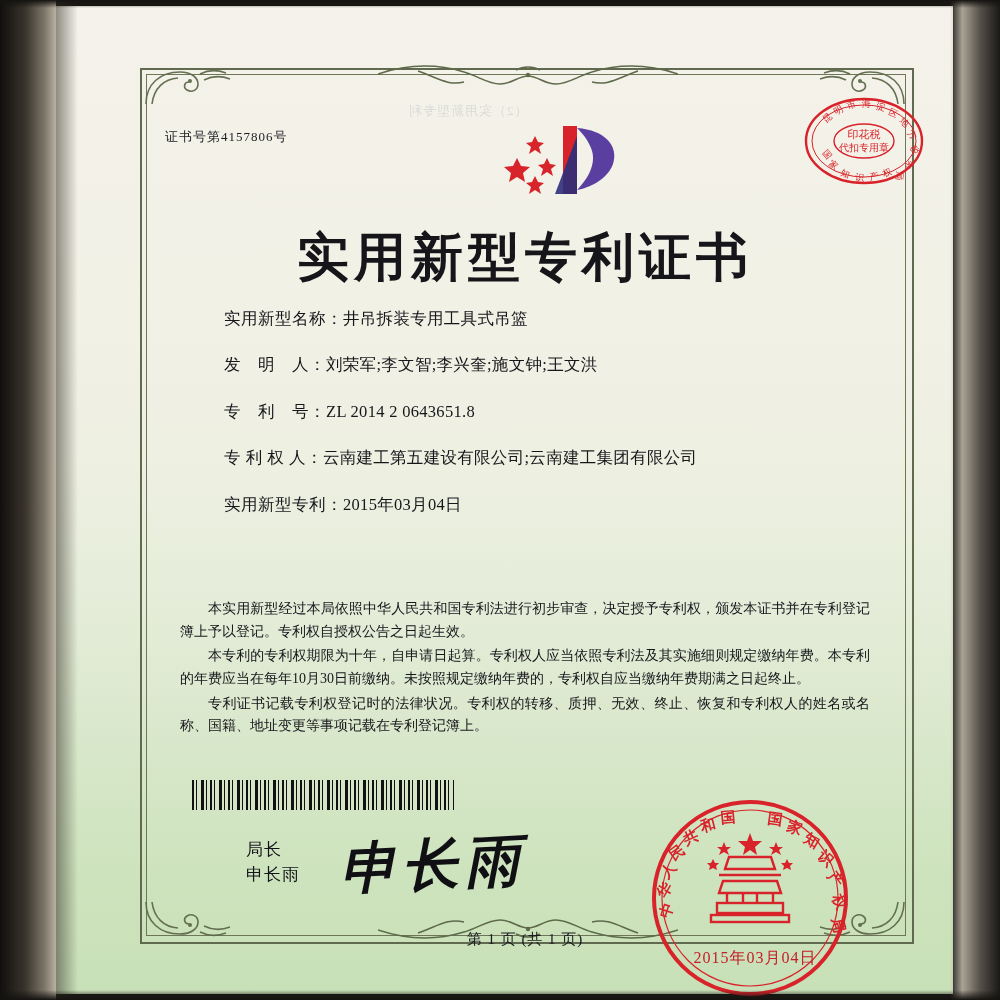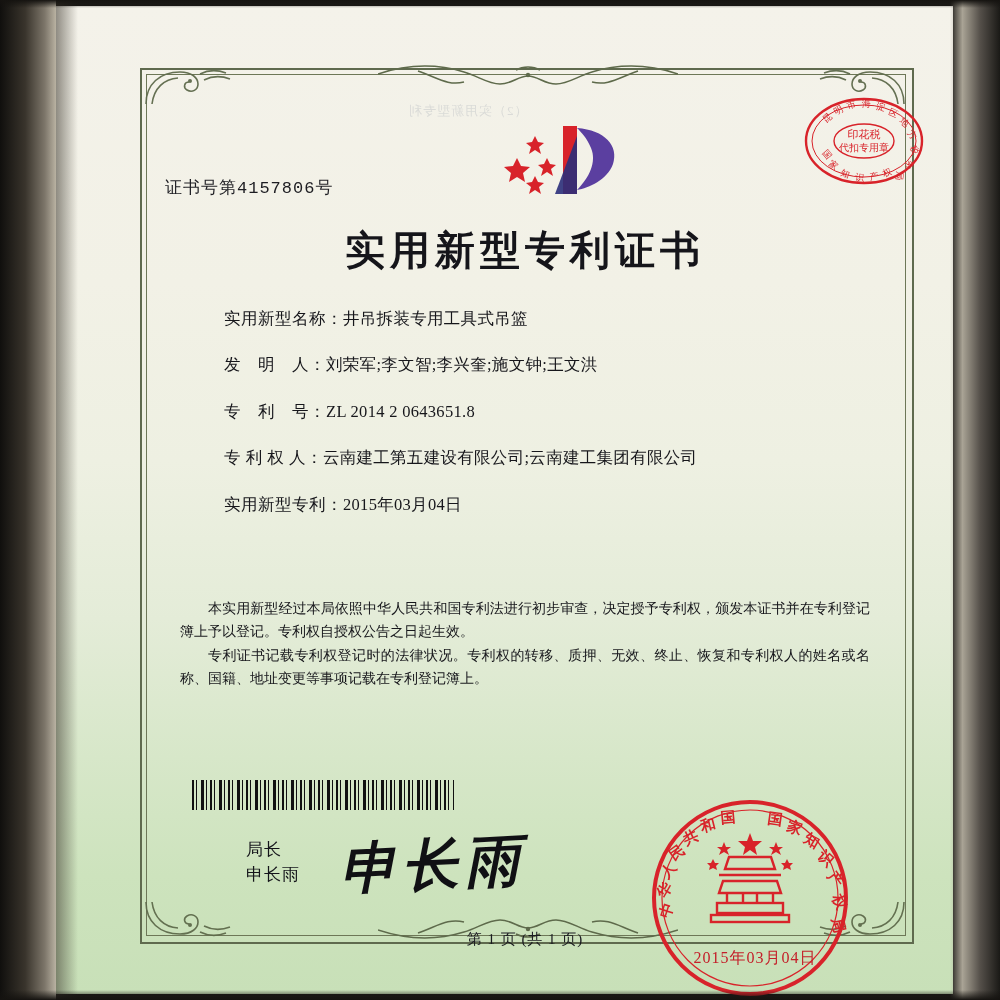--- a/index.html
+++ b/index.html
@@ -116,35 +116,34 @@
     color: #5e6a4b;
     transform: scaleY(-1);
   }
 
   
   .content { position: absolute; left: 92px; top: 62px; width: 770px; height: 872px; }
 
   .cert-no {
     position: absolute;
     left: 25px; top: 60px;
-    font-size: 17px;
+    font-size: 13px;
     color: #1d1d22;
     letter-spacing: 1px;
-    font-family: Liberation Mono, monospace;
-    margin-top: 48px;
+    font-family: Liberation Serif, serif;
   }
 
   
   .logo { position: absolute; left: 355px; top: 48px; width: 130px; height: 85px; }
 
   .title {
     position: absolute;
     left: 0; top: 155px; width: 770px;
     text-align: center;
-    font-size: 40px;
+    font-size: 52px;
     font-weight: bold;
     letter-spacing: 5px;
     color: #15151a;
     font-family: "Liberation Serif", serif;
   }
 
   .fields {
     position: absolute;
     left: 46px; top: 240px; width: 700px;
     color: #16161b;
@@ -334,20 +333,21 @@
         <div class="field">
           <span class="flabel">专 利 权 人：</span><span class="fval">云南建工第五建设有限公司;云南建工集团有限公司</span>
         </div>
         <div class="field">
           <span class="flabel">实用新型专利：</span><span class="fval">2015年03月04日</span>
         </div>
       </div>
 
       <div class="paras">
         <p class="para">本实用新型经过本局依照中华人民共和国专利法进行初步审查，决定授予专利权，颁发本证书并在专利登记簿上予以登记。专利权自授权公告之日起生效。</p>
+        <p class="para">本专利的专利权期限为十年，自申请日起算。专利权人应当依照专利法及其实施细则规定缴纳年费。本专利的年费应当在每年10月30日前缴纳。未按照规定缴纳年费的，专利权自应当缴纳年费期满之日起终止。</p>
         <p class="para">专利证书记载专利权登记时的法律状况。专利权的转移、质押、无效、终止、恢复和专利权人的姓名或名称、国籍、地址变更等事项记载在专利登记簿上。</p>
       </div>
 
       <div class="barcode"></div>
 
       <div class="sig-label">
         <div>局长</div>
         <div>申长雨</div>
       </div>
       <div class="sig-script">申长雨</div>

